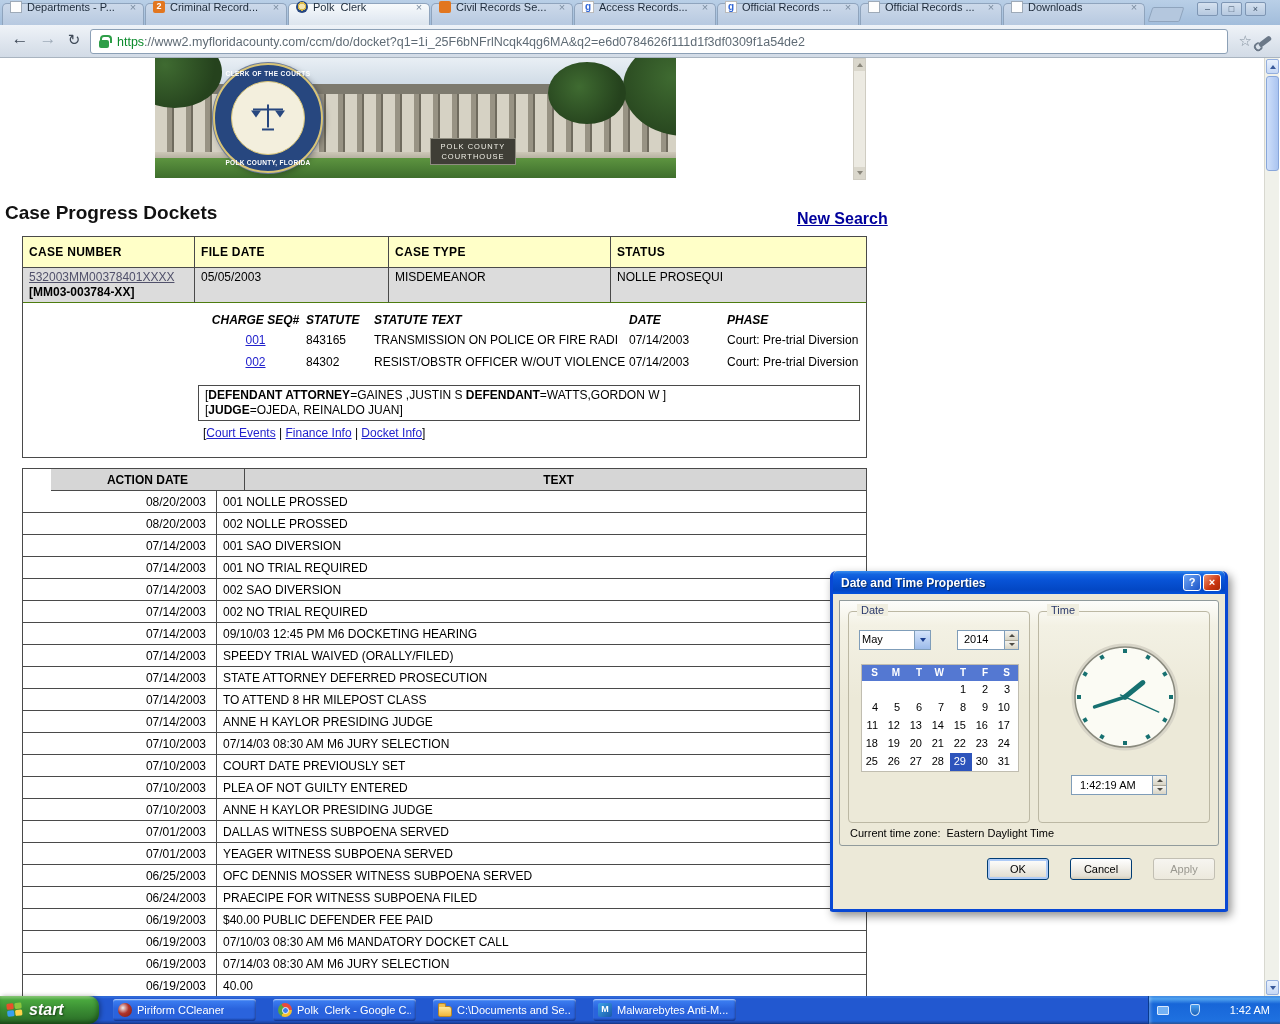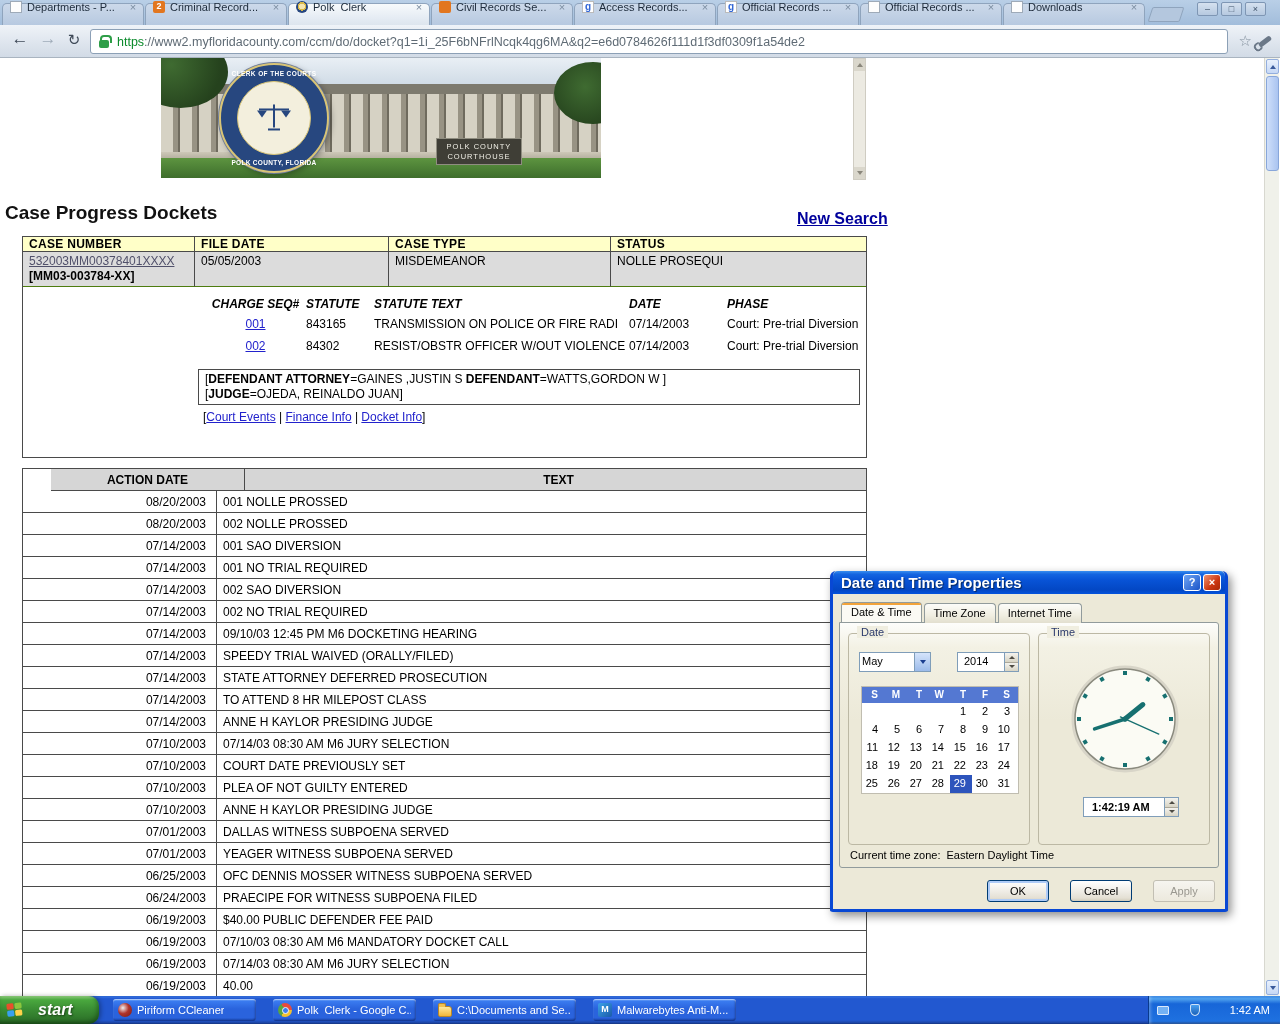--- a/index.html
+++ b/index.html
@@ -53,22 +53,22 @@
   #wrench-btn { position:absolute; right:8px; top:14px; width:14px; height:5px; background:#6b7888;
     border-radius:2px; transform:rotate(-38deg); }
   #wrench-btn::before { content:""; position:absolute; left:-6px; top:-2px; width:5px; height:5px;
     border:2px solid #6b7888; border-radius:50%; border-right-color:transparent; }
 
   
   #page { position:absolute; left:0; top:58px; width:1280px; height:938px; background:#fff;
     overflow:hidden; color:#000; }
 
   
-  #banner { position:absolute; left:155px; top:0; width:440px; height:120px; overflow:hidden;
-    background:linear-gradient(180deg,#e9eff5 0px,#cdd9e4 30px,#b9b5a8 34px);margin-left:6px; }
+  #banner { position:absolute; left:155px; top:0; width:521px; height:120px; overflow:hidden;
+    background:linear-gradient(180deg,#e9eff5 0px,#cdd9e4 30px,#b9b5a8 34px); }
   .bn-roof { position:absolute; left:0; top:26px; width:550px; height:10px; background:#7d7a6e;
     box-shadow:0 2px 0 #a8a496; }
   .bn-cols { position:absolute; left:0; top:36px; width:550px; height:58px;
     background:repeating-linear-gradient(90deg,#d6d2c4 0 12px,#989384 12px 17px,#6f6b5e 17px 19px); }
   .bn-steps { position:absolute; left:0; top:94px; width:550px; height:8px;
     background:linear-gradient(180deg,#cdc8b8,#b0ab9a); }
   .bn-grass { position:absolute; left:0; top:100px; width:550px; height:20px;
     background:linear-gradient(180deg,#5d9440,#3e6e2c); }
   .bn-tree { position:absolute; border-radius:50%;
     background:radial-gradient(circle at 40% 40%, #3f6b31, #25421d 70%); }
@@ -123,21 +123,21 @@
 
   
   #page-title { position:absolute; left:5px; top:144px; font-size:19px; font-weight:bold; color:#111; }
   #new-search { position:absolute; left:797px; top:152px; font-size:16px; font-weight:bold;
     color:#00009c; text-decoration:underline; cursor:pointer; }
 
   
   #case-section { position:absolute; left:22px; top:178px; width:845px; height:222px;
     border:1px solid #4a4a4a; background:#fff; font-size:12px; overflow:hidden; }
   .ct-row { display:flex; }
-  .ct-cell { padding:0 6px; }
+  .ct-cell { padding:8px 6px; }
   .cw1 { width:172px; } .cw2 { width:194px; } .cw3 { width:222px; } .cw4 { flex:1; }
   .ct-head .ct-cell { background:#ffffc8; font-weight:bold; border-bottom:1px solid #4a4a4a; letter-spacing:.3px; }
   .ct-data .ct-cell { background:#dcdcdc; border-bottom:1px solid #4d7c0f; height:35px; padding:2px 6px; line-height:15px; }
   .ct-cell.bdr { border-right:1px solid #4a4a4a; }
   #case-number-link { color:#50506a; text-decoration:underline; cursor:pointer; display:inline-block; }
   .case-alt { font-weight:bold; }
 
   
   .charge-line { position:relative; height:22px; }
   .ch-head { margin-top:10px; height:20px; font-weight:bold; font-style:italic; }
@@ -165,21 +165,21 @@
   .d-head .d-date { text-align:center; padding:4px 0 3px 0; }
   .d-head .d-text { text-align:center; }
 
   
   #dtp { position:absolute; left:830px; top:571px; width:398px; height:341px; z-index:40;
     background:#ece9d8; border:3px solid #0848d4; border-top:0; border-radius:6px 6px 3px 3px;
     box-shadow:3px 4px 10px rgba(0,0,0,.45); font-size:11px; }
   #dtp-titlebar { height:23px; border-radius:5px 5px 0 0; display:flex; align-items:center;
     padding:0 4px 0 8px;
     background:linear-gradient(180deg,#388eef 0%,#1465e0 14%,#0853d6 40%,#0347c4 82%,#0353dd 100%); }
-  #dtp-title { flex:1; color:#fff; font-weight:bold; font-size:15px; text-shadow:1px 1px 1px #05275e; }
+  #dtp-title { flex:1; color:#fff; font-weight:bold; font-size:12px; text-shadow:1px 1px 1px #05275e; }
   .cap-btn { width:18px; height:17px; border:1px solid #fff; border-radius:3px; margin-left:2px;
     color:#fff; font-weight:bold; font-size:11px; line-height:15px; text-align:center; }
   #dtp-help { background:linear-gradient(135deg,#6fa5f4,#1a54c8); }
   #dtp-close { background:linear-gradient(135deg,#f0926f,#cc3711 60%,#a82807); }
 
   #dtp-body { padding:6px 6px 0 6px; }
   #dtp-tabs { display:flex; margin:2px 0 0 2px; position:relative; z-index:2; }
   .xp-tab { padding:3px 9px 2px; background:linear-gradient(180deg,#fcfcf9,#f0eee1 60%,#e2dfcf);
     border:1px solid #919b9c; border-bottom:none; border-radius:4px 4px 0 0; margin-right:2px;
     position:relative; top:1px; }
@@ -215,21 +215,21 @@
 
   #cal { position:absolute; left:12px; top:52px; width:158px; border:1px solid #c0bdb0; background:#fff; }
   .cal-head { display:flex; background:#5478d2; }
   .cal-head span { width:22px; height:16px; color:#fff; font-size:10px; font-weight:bold;
     text-align:right; padding:2px 6px 0 0; }
   .cal-days { display:flex; flex-wrap:wrap; }
   .cal-day { width:22px; height:18px; font-size:11px; text-align:right; padding:2px 6px 0 0; }
   .cal-day.sel { background:#2d54bc; color:#fff; }
 
   #clock { position:absolute; left:31px; top:30px; width:110px; height:110px; }
-  .tg-time { position:absolute; top:163px; left:44px; display:flex;font-weight:bold; }
+  .tg-time { position:absolute; top:163px; left:32px; display:flex; }
   #time-field { width:82px; height:20px; border:1px solid #7f9db9; background:#fff;
     padding:3px 0 0 8px; }
   #time-spin { width:14px; height:20px; display:flex; flex-direction:column; border:1px solid #7f9db9;
     border-left:none; }
 
   #tz-note { position:absolute; left:10px; top:226px; }
   #tz-value { margin-left:6px; }
 
   #dtp-buttons { display:flex; justify-content:flex-end; gap:21px; margin:12px 4px 0 0; }
   .xp-btn { width:62px; height:22px; border:1px solid #003c74; border-radius:3px;
@@ -238,21 +238,21 @@
   .xp-btn.focused { box-shadow:inset 0 0 0 2px #aecbf7; }
   .xp-btn.disabled { color:#9a9890; border-color:#c2bfb3;
     background:linear-gradient(180deg,#f6f5f0,#ece9dd); }
 
   
   #taskbar { position:absolute; left:0; top:996px; width:1280px; height:28px; z-index:50;
     background:linear-gradient(180deg,#1e52c4 0%,#3a76e0 3%,#2a63d8 6%,#2258d0 10%,#2258d0 86%,#1c46a8 95%,#15337c 100%); }
   #start-btn { position:absolute; left:0; top:0; width:99px; height:28px; border-radius:0 10px 10px 0;
     background:linear-gradient(180deg,#8fce7e 0%,#4aa83e 14%,#3b8f34 45%,#2e742a 85%,#235c20 100%);
     box-shadow:inset -2px -2px 4px rgba(0,30,0,.35), 2px 0 4px rgba(0,0,0,.3);
-    display:flex; align-items:center; gap:14px; padding-left:7px; color:#fff;
+    display:flex; align-items:center; gap:5px; padding-left:7px; color:#fff;
     font-size:16px; font-weight:bold; font-style:italic; text-shadow:1px 1px 2px rgba(0,0,0,.5); }
   #start-flag { width:17px; height:15px; position:relative; display:inline-block; transform:rotate(-6deg); flex:0 0 17px; }
   .fl { position:absolute; width:7px; height:6px; border-radius:1.5px; }
   .fl-r { left:0; top:0; background:#e8502c; } .fl-g { left:8px; top:0; background:#8cc63e; }
   .fl-b { left:0; top:7px; background:#38a0f0; } .fl-y { left:8px; top:7px; background:#ffd24a; }
   #task-buttons { position:absolute; left:113px; top:3px; display:flex; gap:17px; }
   .task-btn { width:143px; height:22px; border-radius:3px;
     background:linear-gradient(180deg,#71a7f8 0%,#3a7bf0 10%,#2a63dd 45%,#2a63dd 85%,#1c4cb8 100%);
     box-shadow:inset 0 1px 1px rgba(255,255,255,.5), inset -1px -1px 2px rgba(0,10,60,.4);
     color:#fff; font-size:11px; display:flex; align-items:center; gap:5px; padding:0 5px; }
@@ -605,25 +605,20 @@
     </div>
   </div>
 
   <div id="dtp">
     <div id="dtp-titlebar">
       <span id="dtp-title">Date and Time Properties</span>
       <span class="cap-btn" id="dtp-help">?</span>
       <span class="cap-btn" id="dtp-close">×</span>
     </div>
     <div id="dtp-body">
-      <div id="dtp-tabs">
-        <span class="xp-tab selected">Date &amp; Time</span>
-        <span class="xp-tab">Time Zone</span>
-        <span class="xp-tab">Internet Time</span>
-      </div>
       <div id="dtp-panel">
 
         <div class="groupbox" id="grp-date">
           <span class="gb-label">Date</span>
           <div class="dg-controls">
             <div class="xp-select">
               <span class="sel-text">May</span>
               <span class="sel-arrow">
                   <span class="arr-dn"></span>
                 </span>

